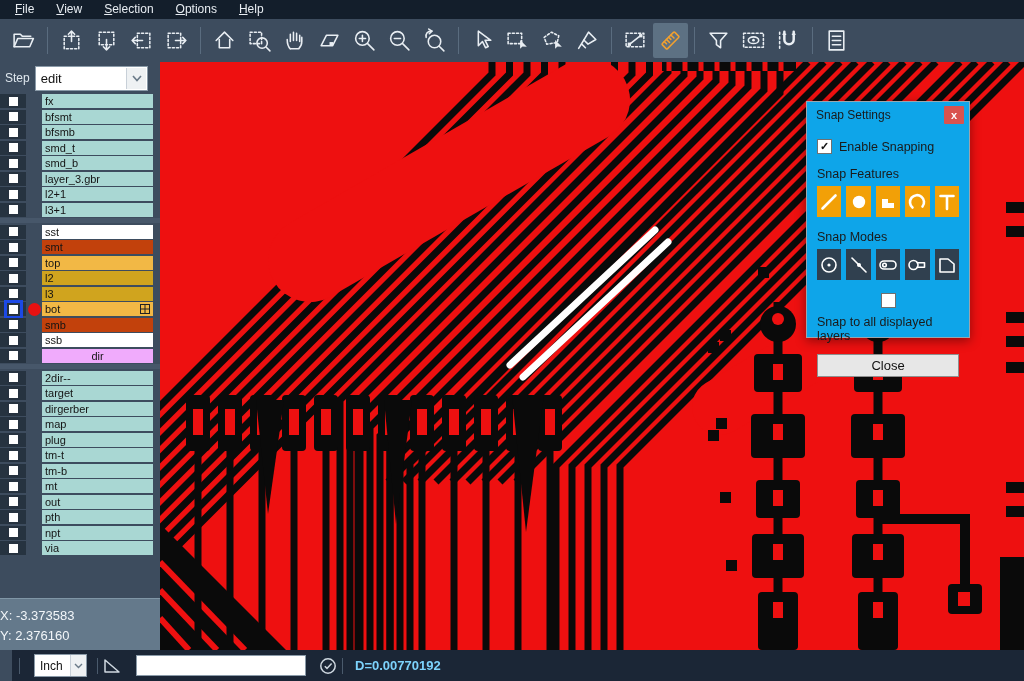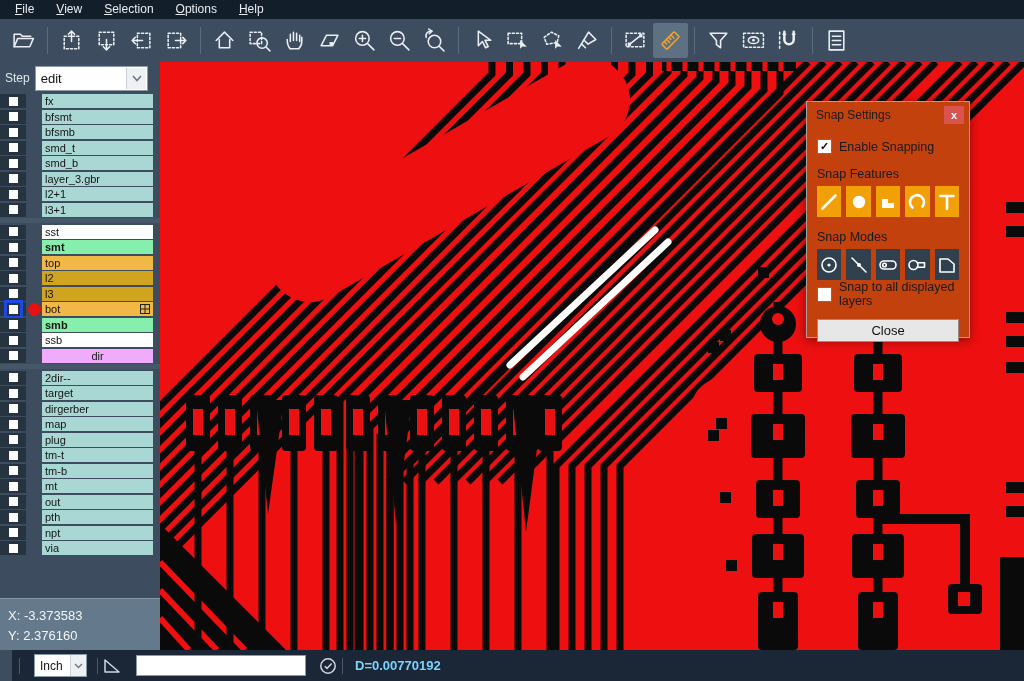--- a/index.html
+++ b/index.html
@@ -28,59 +28,59 @@
   .layer-list{position:relative;}
   .layer-row{display:flex;height:14px;margin-bottom:1.5px;align-items:center;}
   .cb-cell{width:26px;height:100%;background:#263340;display:flex;align-items:center;justify-content:center;flex:none;}
   .cb{width:9px;height:9px;background:#fff;border:2px solid #26323F;box-sizing:content-box;}
   .cb.active{outline:3px solid #1C49E6;}
   .gap-cell{width:16px;height:100%;display:flex;align-items:center;flex:none;}
   .red-dot{width:13px;height:13px;border-radius:50%;background:#E81111;margin-left:2px;}
   .layer-label{flex:1;height:100%;margin-right:7px;font-size:11px;color:#141414;
                padding:0 3px;line-height:14px;position:relative;white-space:nowrap;overflow:hidden;}
   .layer-label .grid-ic{position:absolute;right:3px;top:2px;}
-  .c-teal{background:#A9D7D3;} .c-white{background:#FFFFFF;} .c-green{background:#86efac;font-weight:bold;}
+  .c-teal{background:#A9D7D3;} .c-white{background:#FFFFFF;} .c-green{background:#c2410c;}
   .c-amber{background:#F2B845;} .c-gold{background:#D0A41E;} .c-gray{background:#f0abfc;text-align:center;}
   .group-sep{height:5px;background:#47576A;margin-bottom:1.5px;}
   .coords{position:absolute;left:0;bottom:0;width:160px;height:52px;background:#64798B;
-          border-top:1px solid #8096A6;color:#F2F6F9;font-size:13px;padding:7px 0 0 8px;box-sizing:border-box;}
+          border-top:1px solid #8096A6;color:#F2F6F9;font-size:13px;padding:7px 0 0 0;box-sizing:border-box;}
   .coords div{line-height:20px;}
   
   .canvas{position:absolute;left:160px;top:62px;width:864px;height:588px;z-index:1;}
   .canvas svg{display:block;}
   
   .statusbar{position:absolute;left:12px;right:0;bottom:0;height:31px;background:#1B2636;
              display:flex;align-items:center;z-index:6;}
   .sb-sep{width:1px;height:16px;background:#4A5A6C;}
   .unit-select{width:46px;height:21px;background:#fff;border:1px solid #8A9AA8;display:flex;
                align-items:center;position:relative;font-size:12px;color:#111;padding-left:5px;margin:0 10px 0 14px;}
   .unit-chevron{position:absolute;right:0;top:0;bottom:0;width:15px;background:#EEF1F3;
                 border-left:1px solid #C8D0D8;display:flex;align-items:center;justify-content:center;}
   .sb-input{width:160px;height:19px;background:#fff;border:1px solid #8A9AA8;font-size:12px;
             color:#111;padding:0 4px;margin:0 8px 0 10px;font-family:"Liberation Sans",sans-serif;}
   .distance{color:#7dd3fc;font-size:13px;font-weight:bold;margin-left:12px;}
   .sb-ic{margin:0 4px;display:flex;}
   
-  .snap-dialog{position:absolute;left:806px;top:101px;width:164px;height:237px;background:#c2410c;
+  .snap-dialog{position:absolute;left:806px;top:101px;width:164px;height:237px;background:#0ea5e9;
                border:1px solid #9AA5AD;box-shadow:0 3px 10px rgba(0,0,0,.4);z-index:10;box-sizing:border-box;}
   .dlg-title{height:26px;display:flex;align-items:center;padding:0 9px;font-size:12px;color:#1A1A1A;}
   .dlg-close{position:absolute;top:4px;right:5px;width:20px;height:18px;background:#D9534F;color:#fff;
              font-size:11px;font-weight:bold;display:flex;align-items:center;justify-content:center;border-radius:1px;}
   .dlg-body{padding:0 10px;}
   .dcb{width:13px;height:13px;background:#fff;border:1px solid #707070;display:inline-flex;
        align-items:center;justify-content:center;font-size:11px;color:#111;flex:none;}
   .dcb.checked::after{content:"\2713";font-weight:bold;}
   .chk-row{display:flex;align-items:center;gap:7px;font-size:12.5px;color:#1A1A1A;}
   .row-enable{margin-top:11px;align-items:flex-end;}
   .sec-label{margin:13px 0 5px;font-size:12.5px;color:#1A1A1A;}
   .btn-row{display:flex;gap:5px;}
   .feat-btn,.mode-btn{width:31px;height:31px;display:flex;align-items:center;justify-content:center;}
   .feat-btn{background:#F2A007;}
   .mode-btn{background:#30404F;}
-  .row-all{}
+  .row-all{margin-top:13px;flex-direction:column;}
   .dlg-closebtn{margin-top:11px;width:100%;height:23px;background:#E7E7E7;border:1px solid #8F8F8F;
                 font-size:13px;color:#111;text-align:center;line-height:22px;box-sizing:border-box;}
 </style>
 </head>
 <body>
 
 <div class="menubar" id="menubar">
     <span class="menu-item"><u>F</u>ile</span>
     <span class="menu-item"><u>V</u>iew</span>
     <span class="menu-item"><u>S</u>election</span>

